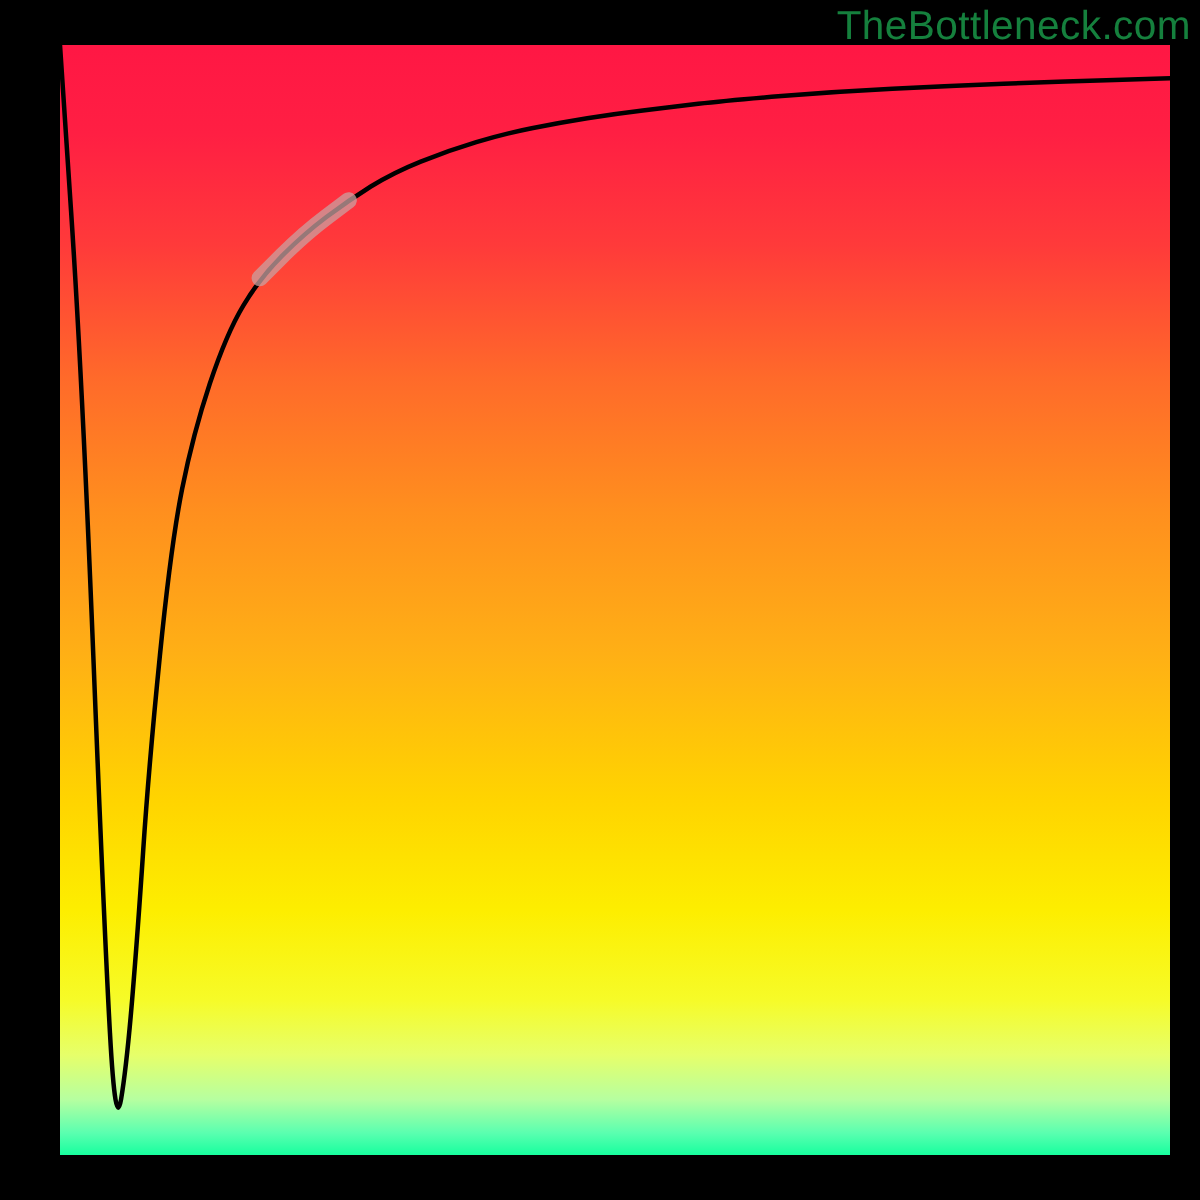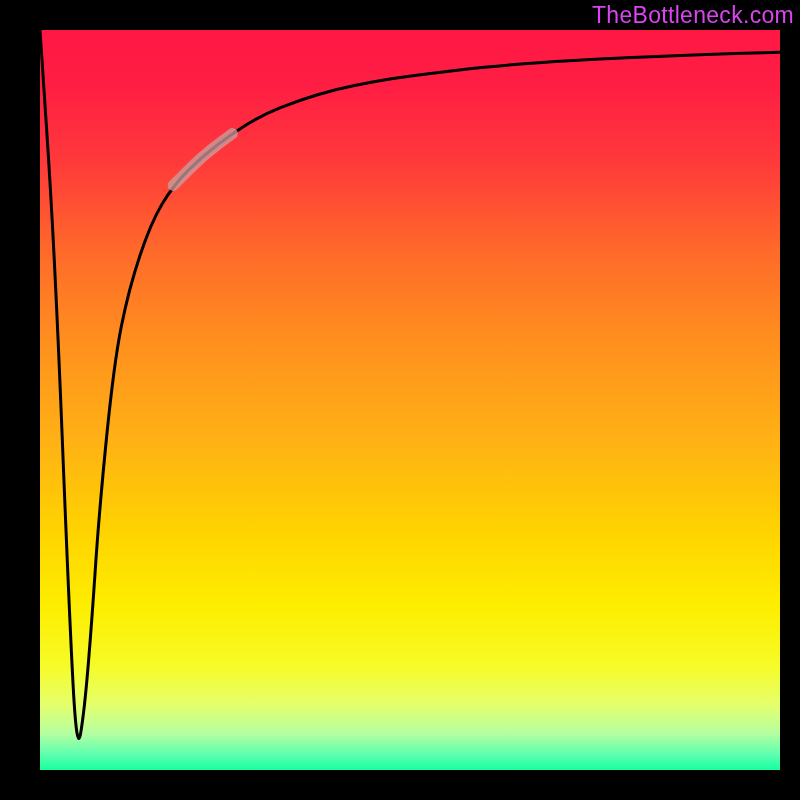--- a/index.html
+++ b/index.html
@@ -22,22 +22,22 @@
     left: 40px;
     top: 30px;
     width: 740px;
     height: 740px;
     
   }
   .watermark {
     position: absolute;
     top: 2px;
     right: 6px;
-    color: #d946ef;
-    font-size: 23px;
+    color: #15803d;
+    font-size: 27px;
     font-weight: 400;
     letter-spacing: 0.3px;
     user-select: none;
   }
   svg.curve {
     position: absolute;
     left: 0;
     top: 0;
   }
 </style>

